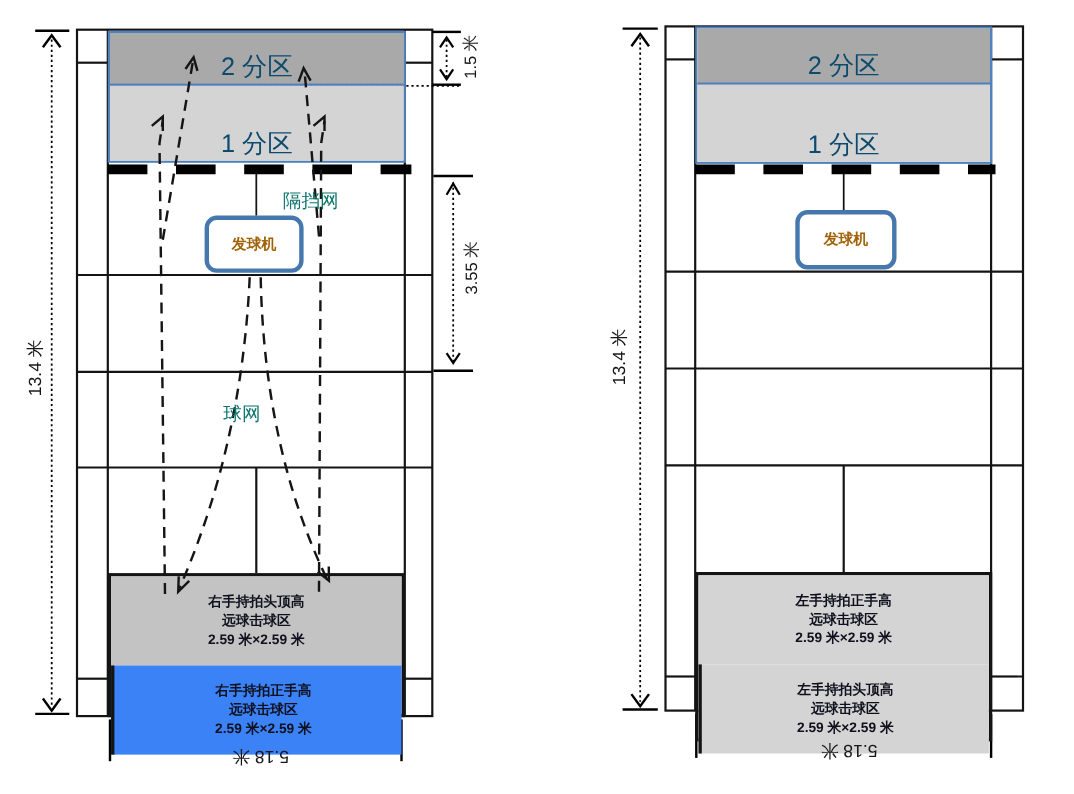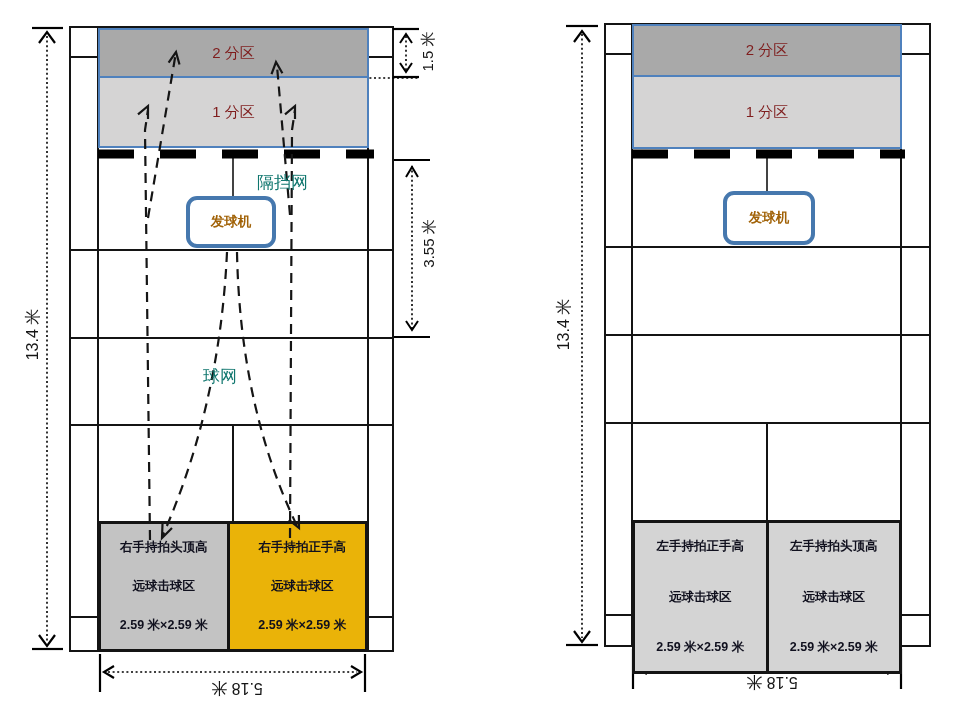--- a/index.html
+++ b/index.html
@@ -2,35 +2,35 @@
 <html><head>
 <meta charset="utf-8">
 <style>
   html,body{margin:0;padding:0;background:#fff;}
   .canvas{position:relative;width:976px;height:722px;background:#fff;overflow:hidden;
           font-family:"Liberation Sans","DejaVu Sans",sans-serif;color:#1a1a1a;}
   .layer{position:absolute;left:0;top:0;width:976px;height:722px;}
   .abs{position:absolute;box-sizing:border-box;}
   
   .zones{border:2px solid #4f81bd;display:flex;flex-direction:column;}
-  .zone{display:flex;align-items:center;justify-content:center;font-size:15px;color:#7f1d1d;}
+  .zone{display:flex;align-items:flex-end;justify-content:center;font-size:23px;color:#0c4a6e;}
   .zone2{background:#a9a9a9;border-bottom:2px solid #4f81bd;}
   .zone1{background:#d5d4d4;flex:1;}
   .lc-zones{left:98px;top:28px;width:271px;height:120px;}
   .lc-zones .zone2{height:46px;}
   .rc-zones{left:632px;top:24px;width:270px;height:125px;}
   .rc-zones .zone2{height:49px;}
   
-  .hitrow{border:3px solid #141414;display:flex;}
+  .hitrow{border:3px solid #141414;display:flex;flex-direction:column;}
   .hb{flex:1;display:flex;flex-direction:column;justify-content:space-between;align-items:center;
       padding:15px 2px;font-size:12.5px;font-weight:bold;color:#10101e;text-align:center;white-space:nowrap;}
   .hb.sep{border-left:3px solid #141414;}
   .lc-boxes{left:98px;top:521px;width:270px;height:131px;}
   .lc-boxes .hb-a{background:#c3c3c3;}
-  .lc-boxes .hb-b{background:#eab308;padding-left:12px;}
+  .lc-boxes .hb-b{background:#3b82f6;padding-left:12px;}
   .rc-boxes{left:632px;top:520px;width:270px;height:154px;}
   .rc-boxes .hb-a,.rc-boxes .hb-b{background:#d4d4d4;}
   
   .machine{border:4px solid #4678ae;border-radius:11px;background:#fff;display:flex;
            align-items:center;justify-content:center;font-size:13.5px;font-weight:bold;color:#a16207;}
   .lc-machine{left:186px;top:196px;width:90px;height:52px;}
   .rc-machine{left:723px;top:191px;width:92px;height:54px;}
   
   .lbl{position:absolute;font-size:17px;color:#0f766e;white-space:nowrap;}
   .lbl-barrier{left:257px;top:171px;}

